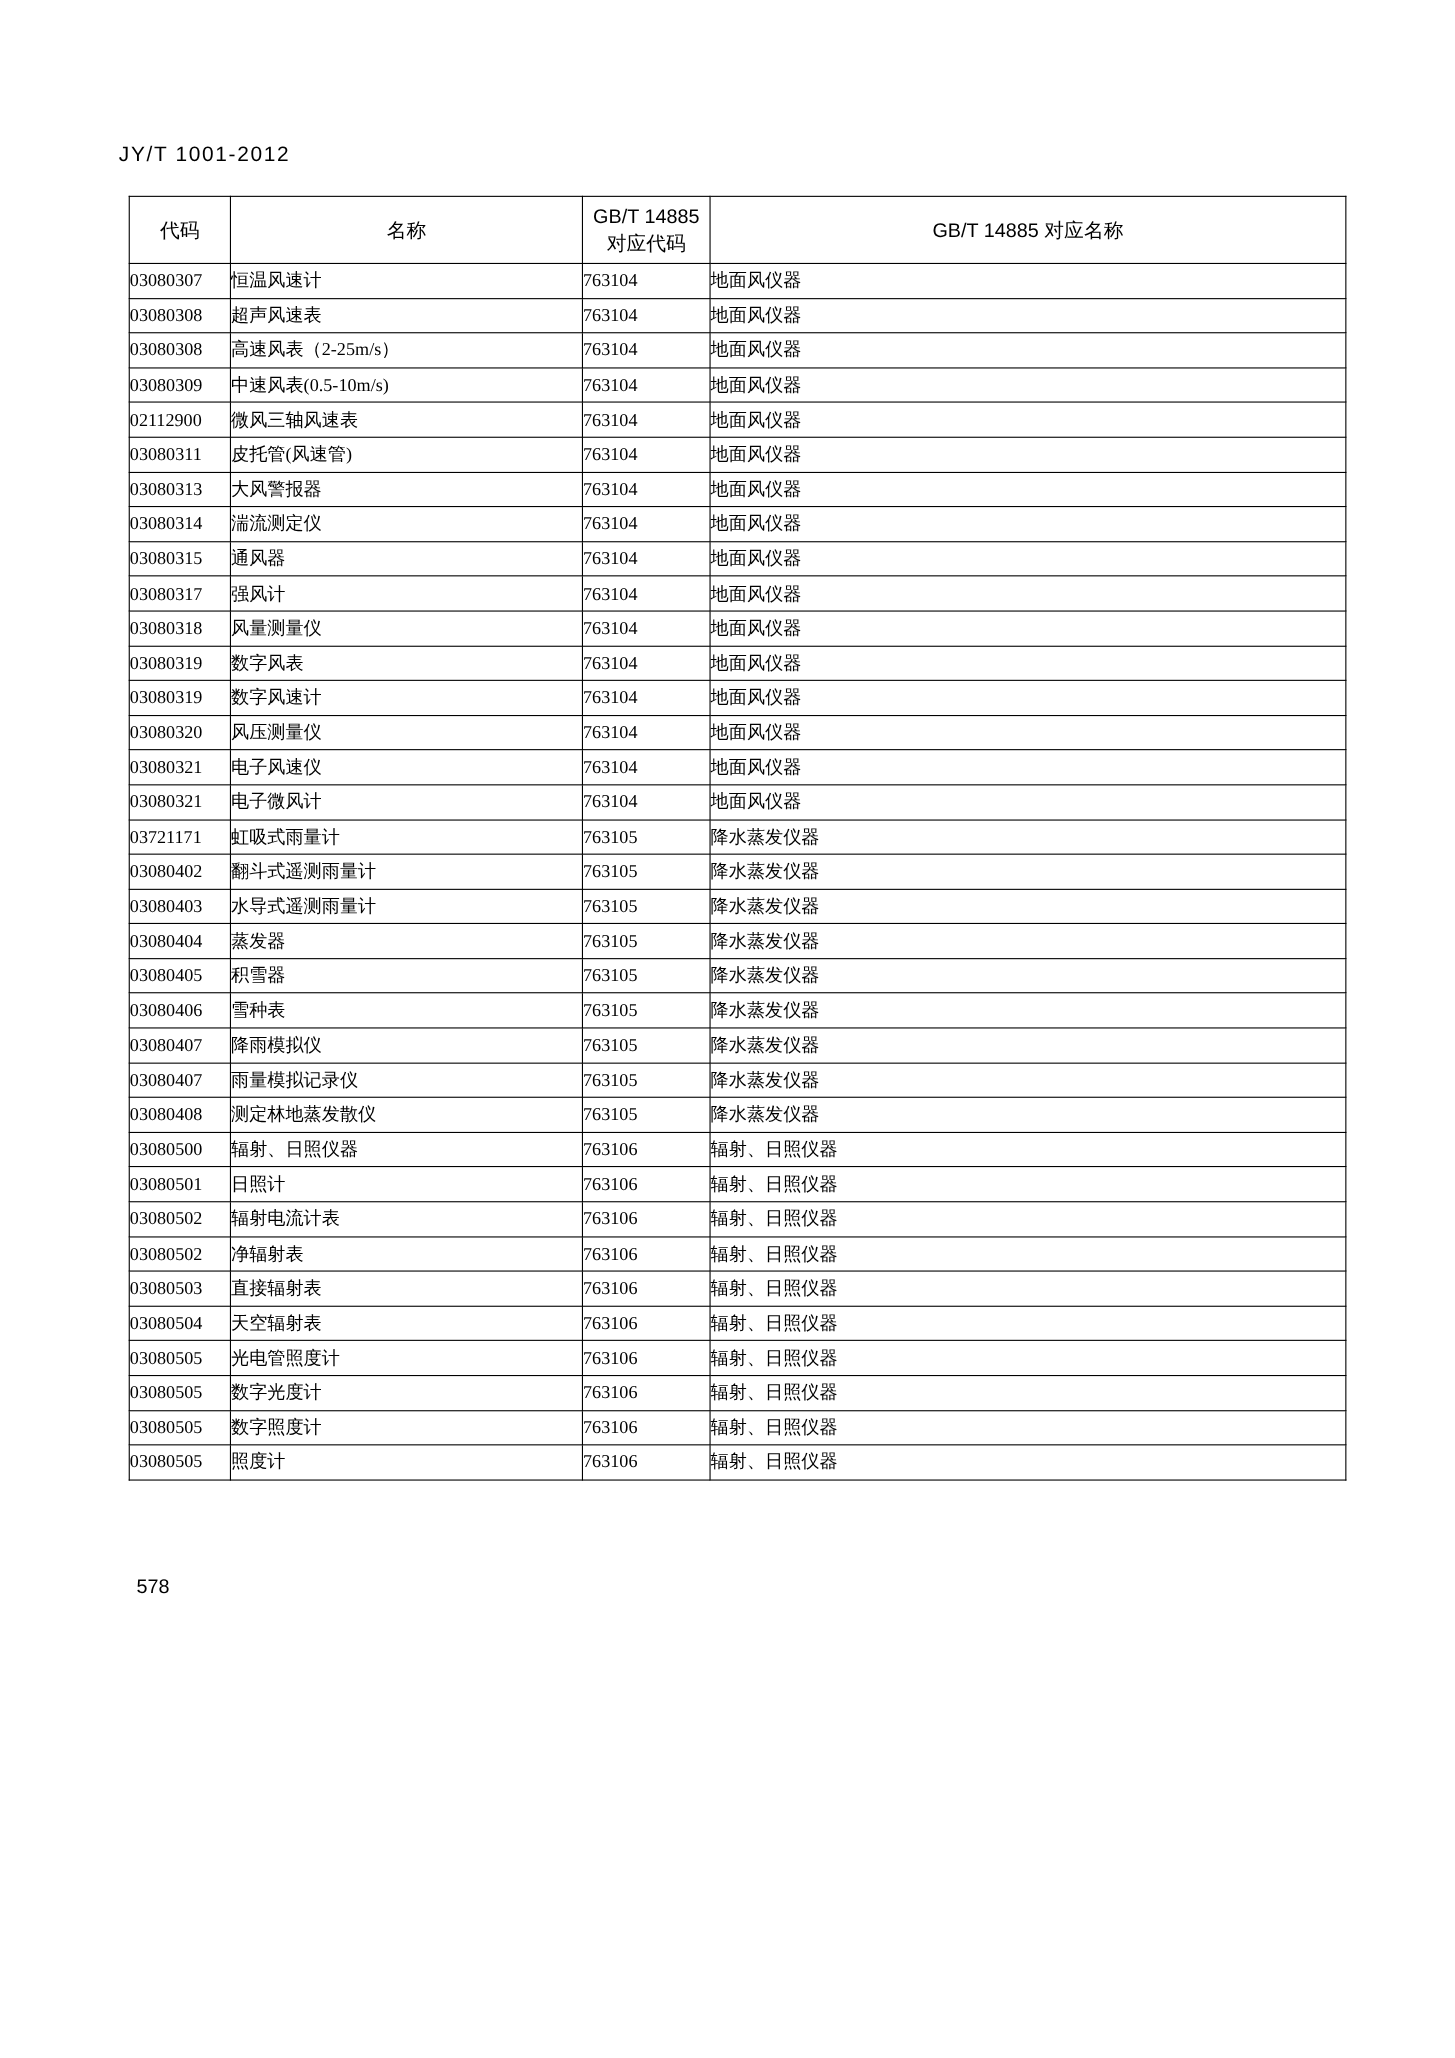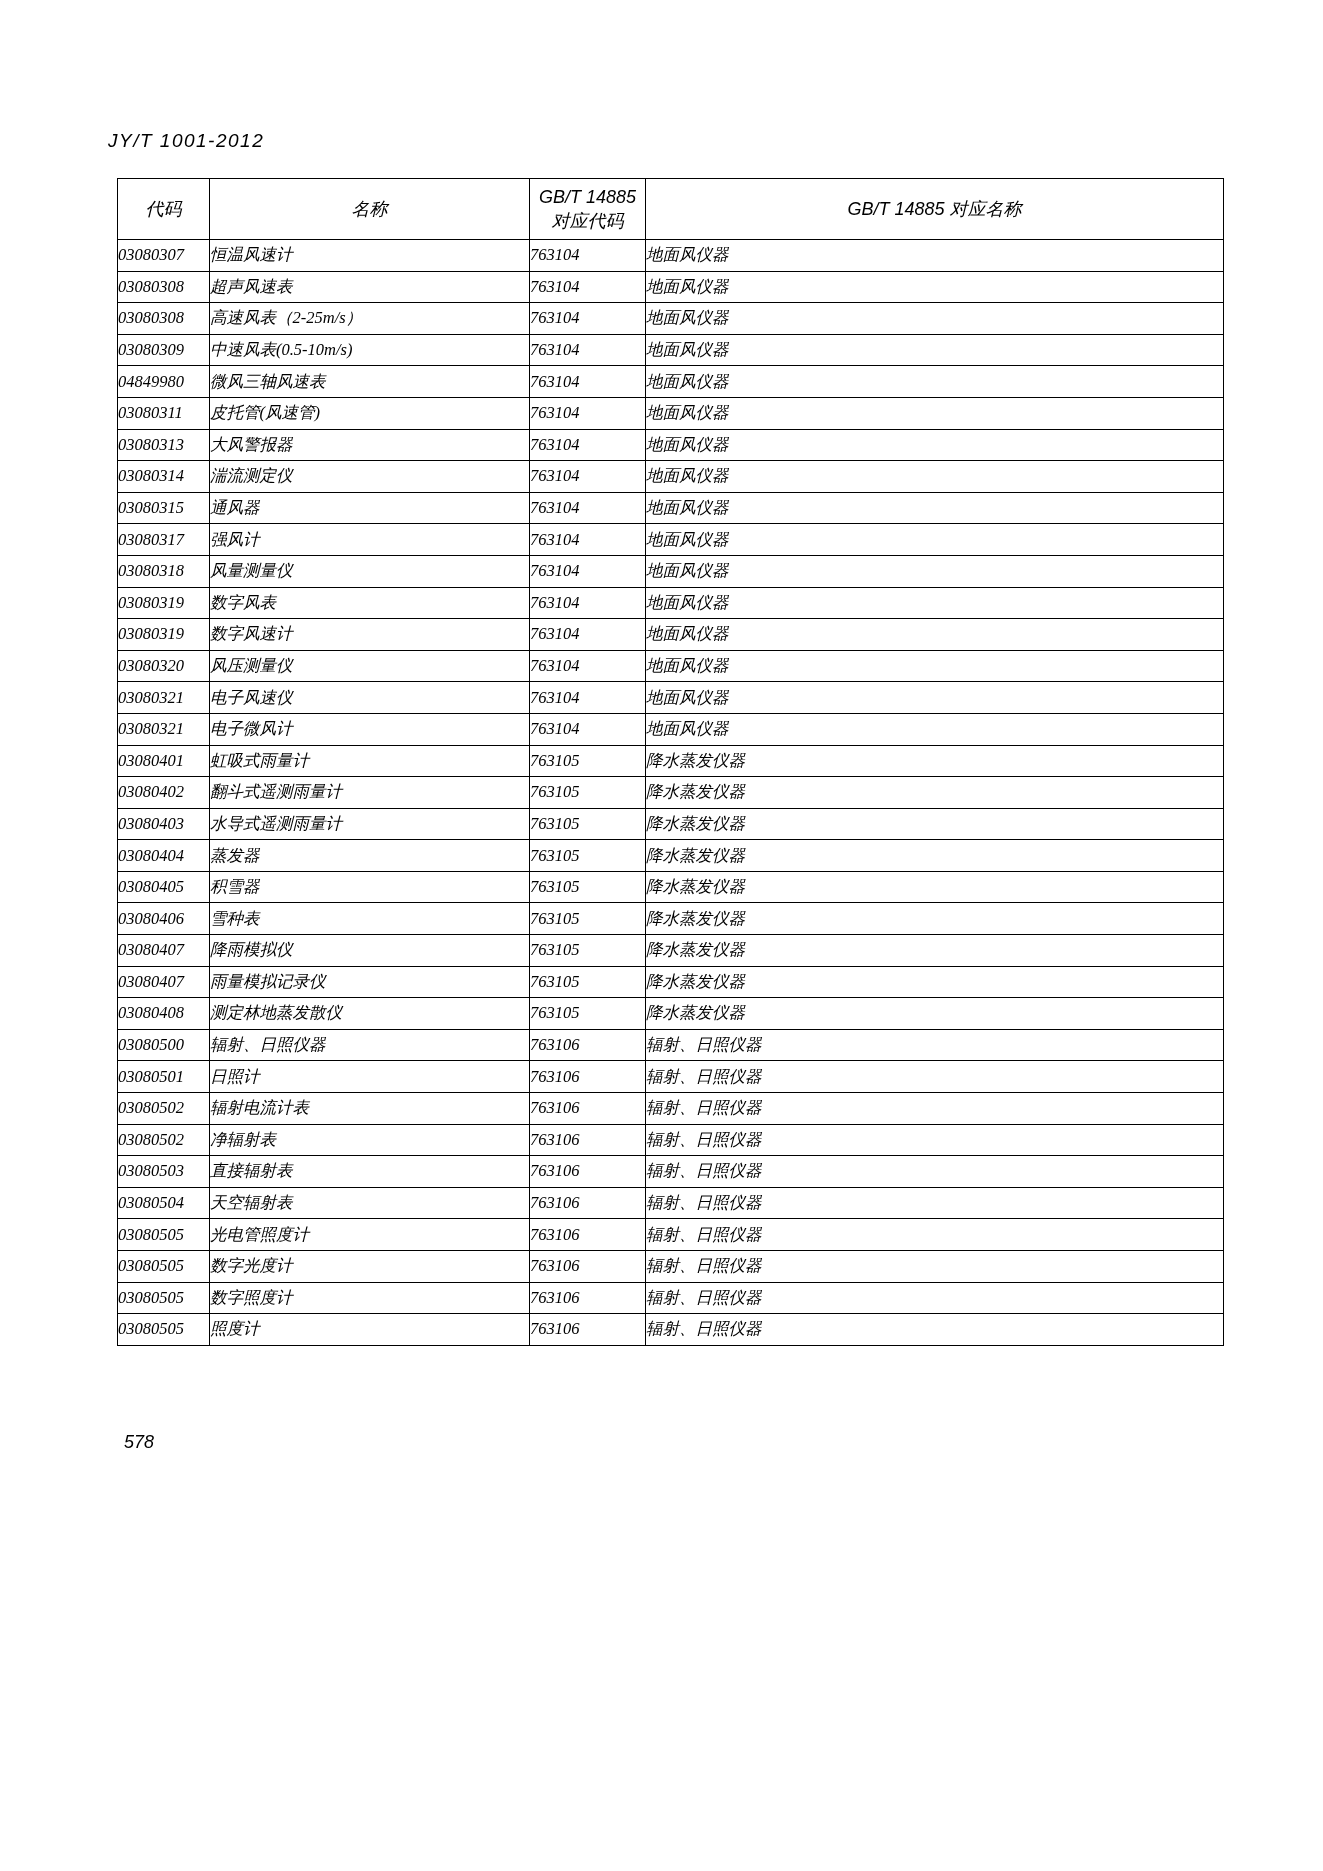--- a/index.html
+++ b/index.html
@@ -14,21 +14,20 @@
     color: #000000;
     position: relative;
     overflow: hidden;
   }
   .page {
     position: relative;
     width: 1323px;
     height: 1737px;
     box-sizing: border-box;
     padding: 0;
-    font-style: italic;
   }
   .header {
     position: absolute;
     top: 130px;
     left: 108px;
     font-size: 19px;
     letter-spacing: 1.5px;
     font-family: "Liberation Sans", "DejaVu Sans", sans-serif;
     white-space: nowrap;
   }
@@ -124,21 +123,21 @@
           <td class="c-gbcode">763104</td>
           <td class="c-gbname">地面风仪器</td>
         </tr>
         <tr>
           <td class="c-code">03080309</td>
           <td class="c-name">中速风表(0.5-10m/s)</td>
           <td class="c-gbcode">763104</td>
           <td class="c-gbname">地面风仪器</td>
         </tr>
         <tr>
-          <td class="c-code">04849980</td>
+          <td class="c-code">02112900</td>
           <td class="c-name">微风三轴风速表</td>
           <td class="c-gbcode">763104</td>
           <td class="c-gbname">地面风仪器</td>
         </tr>
         <tr>
           <td class="c-code">03080311</td>
           <td class="c-name">皮托管(风速管)</td>
           <td class="c-gbcode">763104</td>
           <td class="c-gbname">地面风仪器</td>
         </tr>
@@ -196,21 +195,21 @@
           <td class="c-gbcode">763104</td>
           <td class="c-gbname">地面风仪器</td>
         </tr>
         <tr>
           <td class="c-code">03080321</td>
           <td class="c-name">电子微风计</td>
           <td class="c-gbcode">763104</td>
           <td class="c-gbname">地面风仪器</td>
         </tr>
         <tr>
-          <td class="c-code">03080401</td>
+          <td class="c-code">03721171</td>
           <td class="c-name">虹吸式雨量计</td>
           <td class="c-gbcode">763105</td>
           <td class="c-gbname">降水蒸发仪器</td>
         </tr>
         <tr>
           <td class="c-code">03080402</td>
           <td class="c-name">翻斗式遥测雨量计</td>
           <td class="c-gbcode">763105</td>
           <td class="c-gbname">降水蒸发仪器</td>
         </tr>

